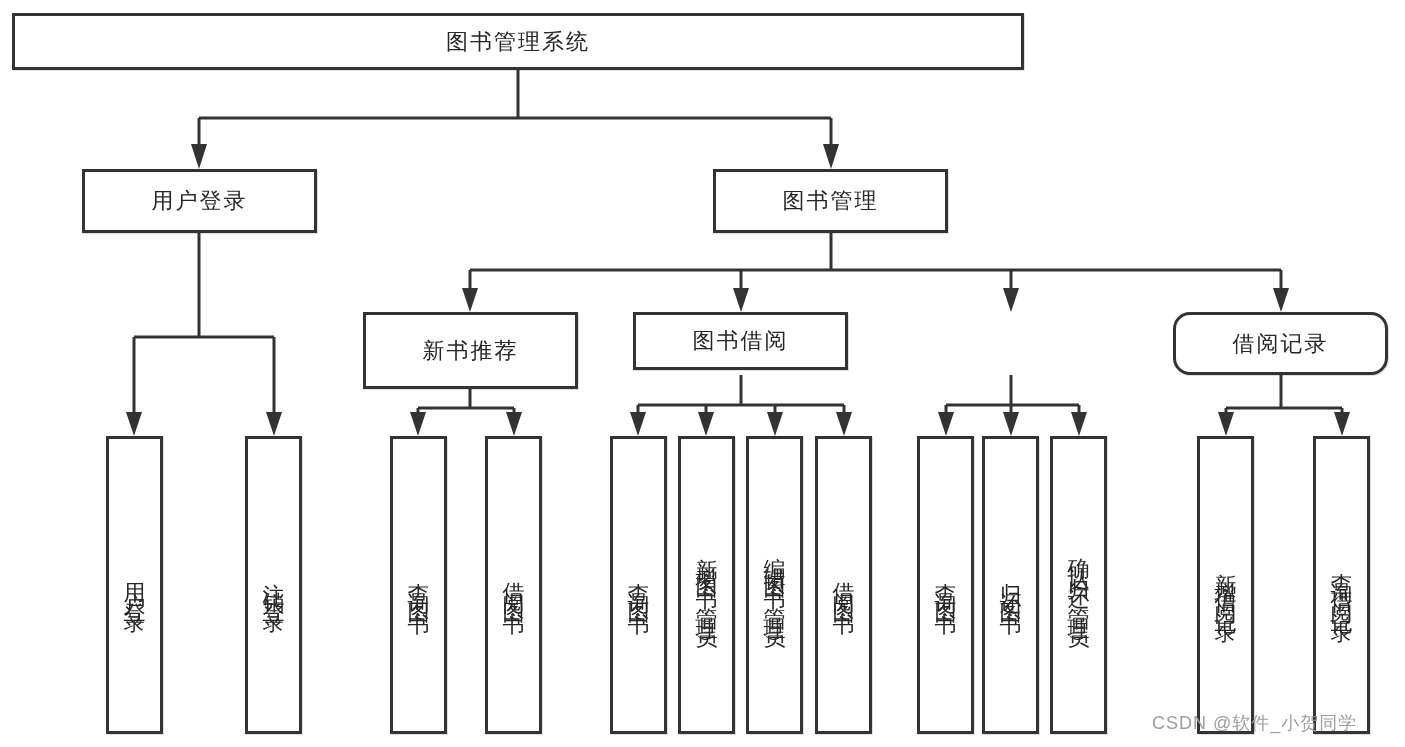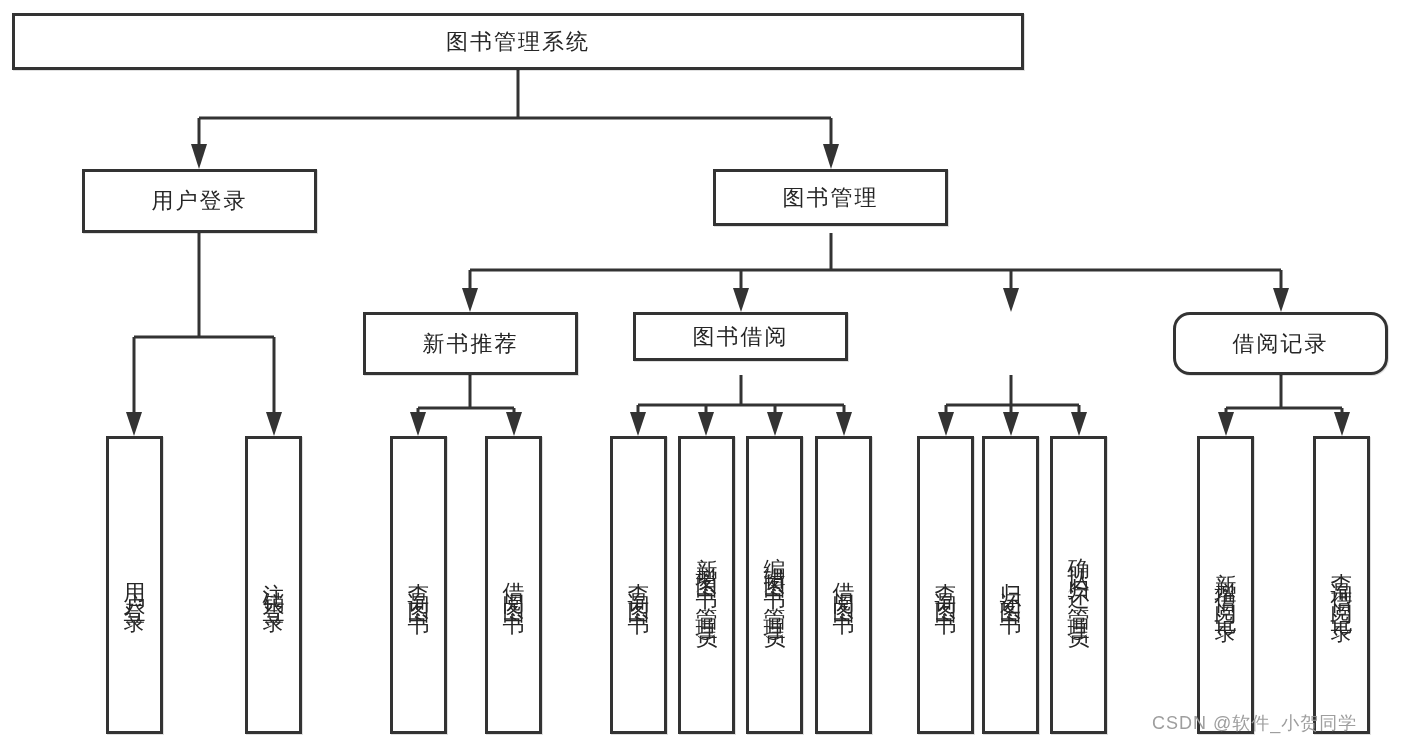--- a/index.html
+++ b/index.html
@@ -136,28 +136,28 @@
     <polygon points="1342,436 1334,412 1350,412"></polygon>
   </svg>
 
   <div class="node" style="left:12px; top:13px; width:1012px; height:57px;">
     <span>图书管理系统</span>
   </div>
 
   <div class="node" style="left:82px; top:169px; width:235px; height:64px;">
     <span>用户登录</span>
   </div>
-  <div class="node" style="left:713px; top:169px; width:235px; height:57px;">
+  <div class="node" style="left:713px; top:169px; width:235px; height:64px;">
     <span>图书管理</span>
   </div>
 
-  <div class="node" style="left:363px; top:312px; width:215px; height:63px;">
+  <div class="node" style="left:363px; top:312px; width:215px; height:77px;">
     <span>新书推荐</span>
   </div>
-  <div class="node" style="left:633px; top:312px; width:215px; height:49px;">
+  <div class="node" style="left:633px; top:312px; width:215px; height:58px;">
     <span>图书借阅</span>
   </div>
   <div class="node" style="left:1173px; top:312px; width:215px; height:63px;border-radius:17px;">
     <span>借阅记录</span>
   </div>
 
   <div class="node leaf" style="left:106px; top:436px; width:57px; height:298px;">
     <span class="vtext">用户登录</span>
   </div>
   <div class="node leaf" style="left:245px; top:436px; width:57px; height:298px;">

